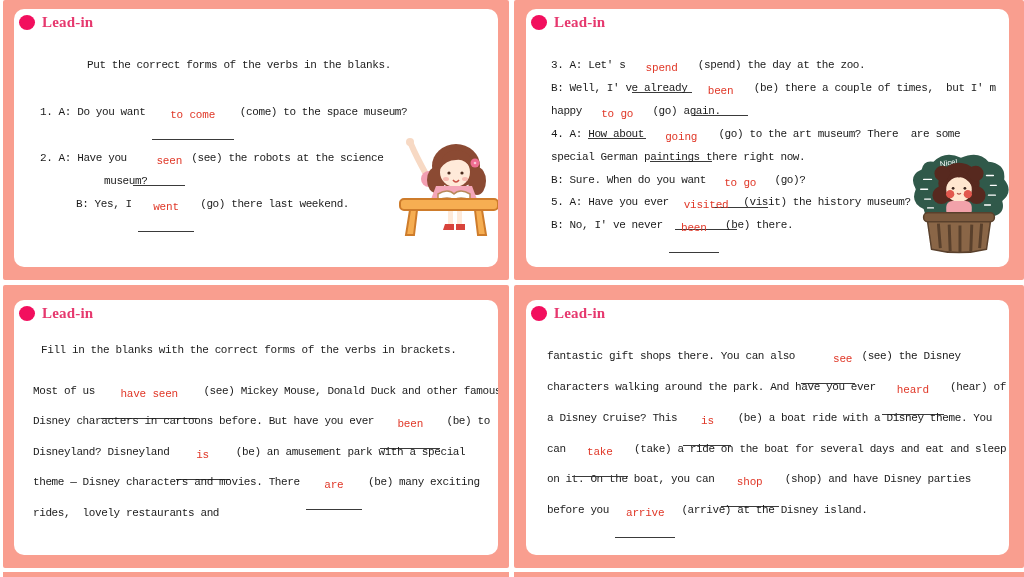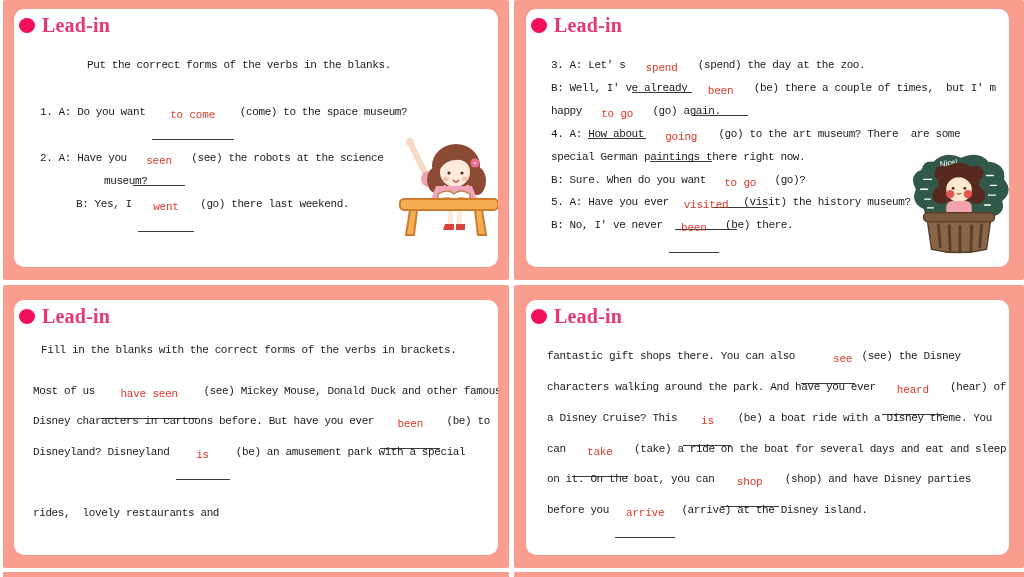--- a/index.html
+++ b/index.html
@@ -18,21 +18,21 @@
 
   .card{position:absolute;background:#ffffff;border-radius:10px;overflow:hidden;}
   .tl .card{left:11px;top:9px;width:484px;height:258px;}
   .tr .card{left:12px;top:9px;width:483px;height:258px;}
   .bl .card{left:11px;top:15px;width:484px;height:255px;}
   .br .card{left:12px;top:15px;width:483px;height:255px;}
 
   .hdr{position:absolute;left:5px;top:5px;display:flex;align-items:center;gap:7px;}
   .dot{width:16px;height:15px;border-radius:50%;background:#F20F5E;flex:0 0 auto;}
   .ttl{font-family:"Liberation Serif","DejaVu Serif",serif;font-weight:bold;
-       font-size:20px;color:#E6386E;letter-spacing:0.2px;}
+       font-size:15px;color:#E6386E;letter-spacing:0.2px;}
 
   .content{position:absolute;left:0;top:0;width:100%;height:100%;}
   .line{position:absolute;white-space:pre;font-size:11px;letter-spacing:-0.4px;
         line-height:16px;color:#1B1B1B;z-index:2;}
   .blank{display:inline-block;text-align:center;border-bottom:1.5px solid #3A3A3A;
          color:#E03828;padding:0 3px 18px;line-height:12px;vertical-align:-3px;
          letter-spacing:-0.2px;}
 
   .illu{position:absolute;z-index:1;}
   .illu1{left:382px;top:126px;width:105px;height:105px;}
@@ -45,21 +45,21 @@
 
   <section class="slide tl">
     <div class="card">
       <div class="hdr">
         <span class="dot"></span>
         <span class="ttl">Lead-in</span>
       </div>
       <div class="content">
           <div class="line" style="left: 73px; top: 48px;"><span class="txt">Put the correct forms of the verbs in the blanks.</span></div>
           <div class="line" style="left: 26px; top: 95px;"><span class="txt">1. A: Do you want </span><span class="blank" style="min-width: 76px;">to come</span><span class="txt"> (come) to the space museum?</span></div>
-          <div class="line" style="left: 26px; top: 141px;"><span class="txt">2. A: Have you </span><span class="blank" style="min-width: 46px;">seen</span><span class="txt"> (see) the robots at the science</span></div>
+          <div class="line" style="left: 26px; top: 141px;"><span class="txt">2. A: Have you </span><span class="blank" style="min-width: 46px; text-align: right;">seen</span><span class="txt"> (see) the robots at the science</span></div>
           <div class="line" style="left: 90px; top: 164px;"><span class="txt">museum?</span></div>
           <div class="line" style="left: 62px; top: 187px;"><span class="txt">B: Yes, I </span><span class="blank" style="min-width: 50px;">went</span><span class="txt"> (go) there last weekend.</span></div>
         </div>
       <svg class="illu illu1" viewBox="0 0 105 103">
         <path d="M30 38 Q20 20 15 8" stroke="#F7D9C4" stroke-width="6" fill="none" stroke-linecap="round"></path>
         <circle cx="14" cy="6" r="4" fill="#F7D9C4"></circle>
         <circle cx="33" cy="43" r="8" fill="#F29FB2"></circle>
         <ellipse cx="60" cy="30" rx="24" ry="22" fill="#8B4A33"></ellipse>
         <ellipse cx="40" cy="44" rx="9" ry="13" fill="#8B4A33"></ellipse>
         <ellipse cx="81" cy="45" rx="9" ry="14" fill="#8B4A33"></ellipse>
@@ -130,20 +130,21 @@
     <div class="card">
       <div class="hdr">
         <span class="dot"></span>
         <span class="ttl">Lead-in</span>
       </div>
       <div class="content">
           <div class="line" style="left: 27px; top: 42px;"><span class="txt">Fill in the blanks with the correct forms of the verbs in brackets.</span></div>
           <div class="line" style="left: 19px; top: 83px;"><span class="txt">Most of us </span><span class="blank" style="min-width: 90px;">have seen</span><span class="txt"> (see) Mickey Mouse, Donald Duck and other famous</span></div>
           <div class="line" style="left: 19px; top: 113px;"><span class="txt">Disney characters in cartoons before. But have you ever </span><span class="blank" style="min-width: 54px;">been</span><span class="txt"> (be) to</span></div>
           <div class="line" style="left: 19px; top: 144px;"><span class="txt">Disneyland? Disneyland </span><span class="blank" style="min-width: 48px;">is</span><span class="txt"> (be) an amusement park with a special</span></div>
+          <div class="line" style="left: 19px; top: 174px;"><span class="txt">theme — Disney characters and movies. There </span><span class="blank" style="min-width: 50px;">are</span><span class="txt"> (be) many exciting</span></div>
           <div class="line" style="left: 19px; top: 205px;"><span class="txt">rides,  lovely restaurants and</span></div>
         </div>
     </div>
   </section>
 
   <section class="slide br">
     <div class="card">
       <div class="hdr">
         <span class="dot"></span>
         <span class="ttl">Lead-in</span>

